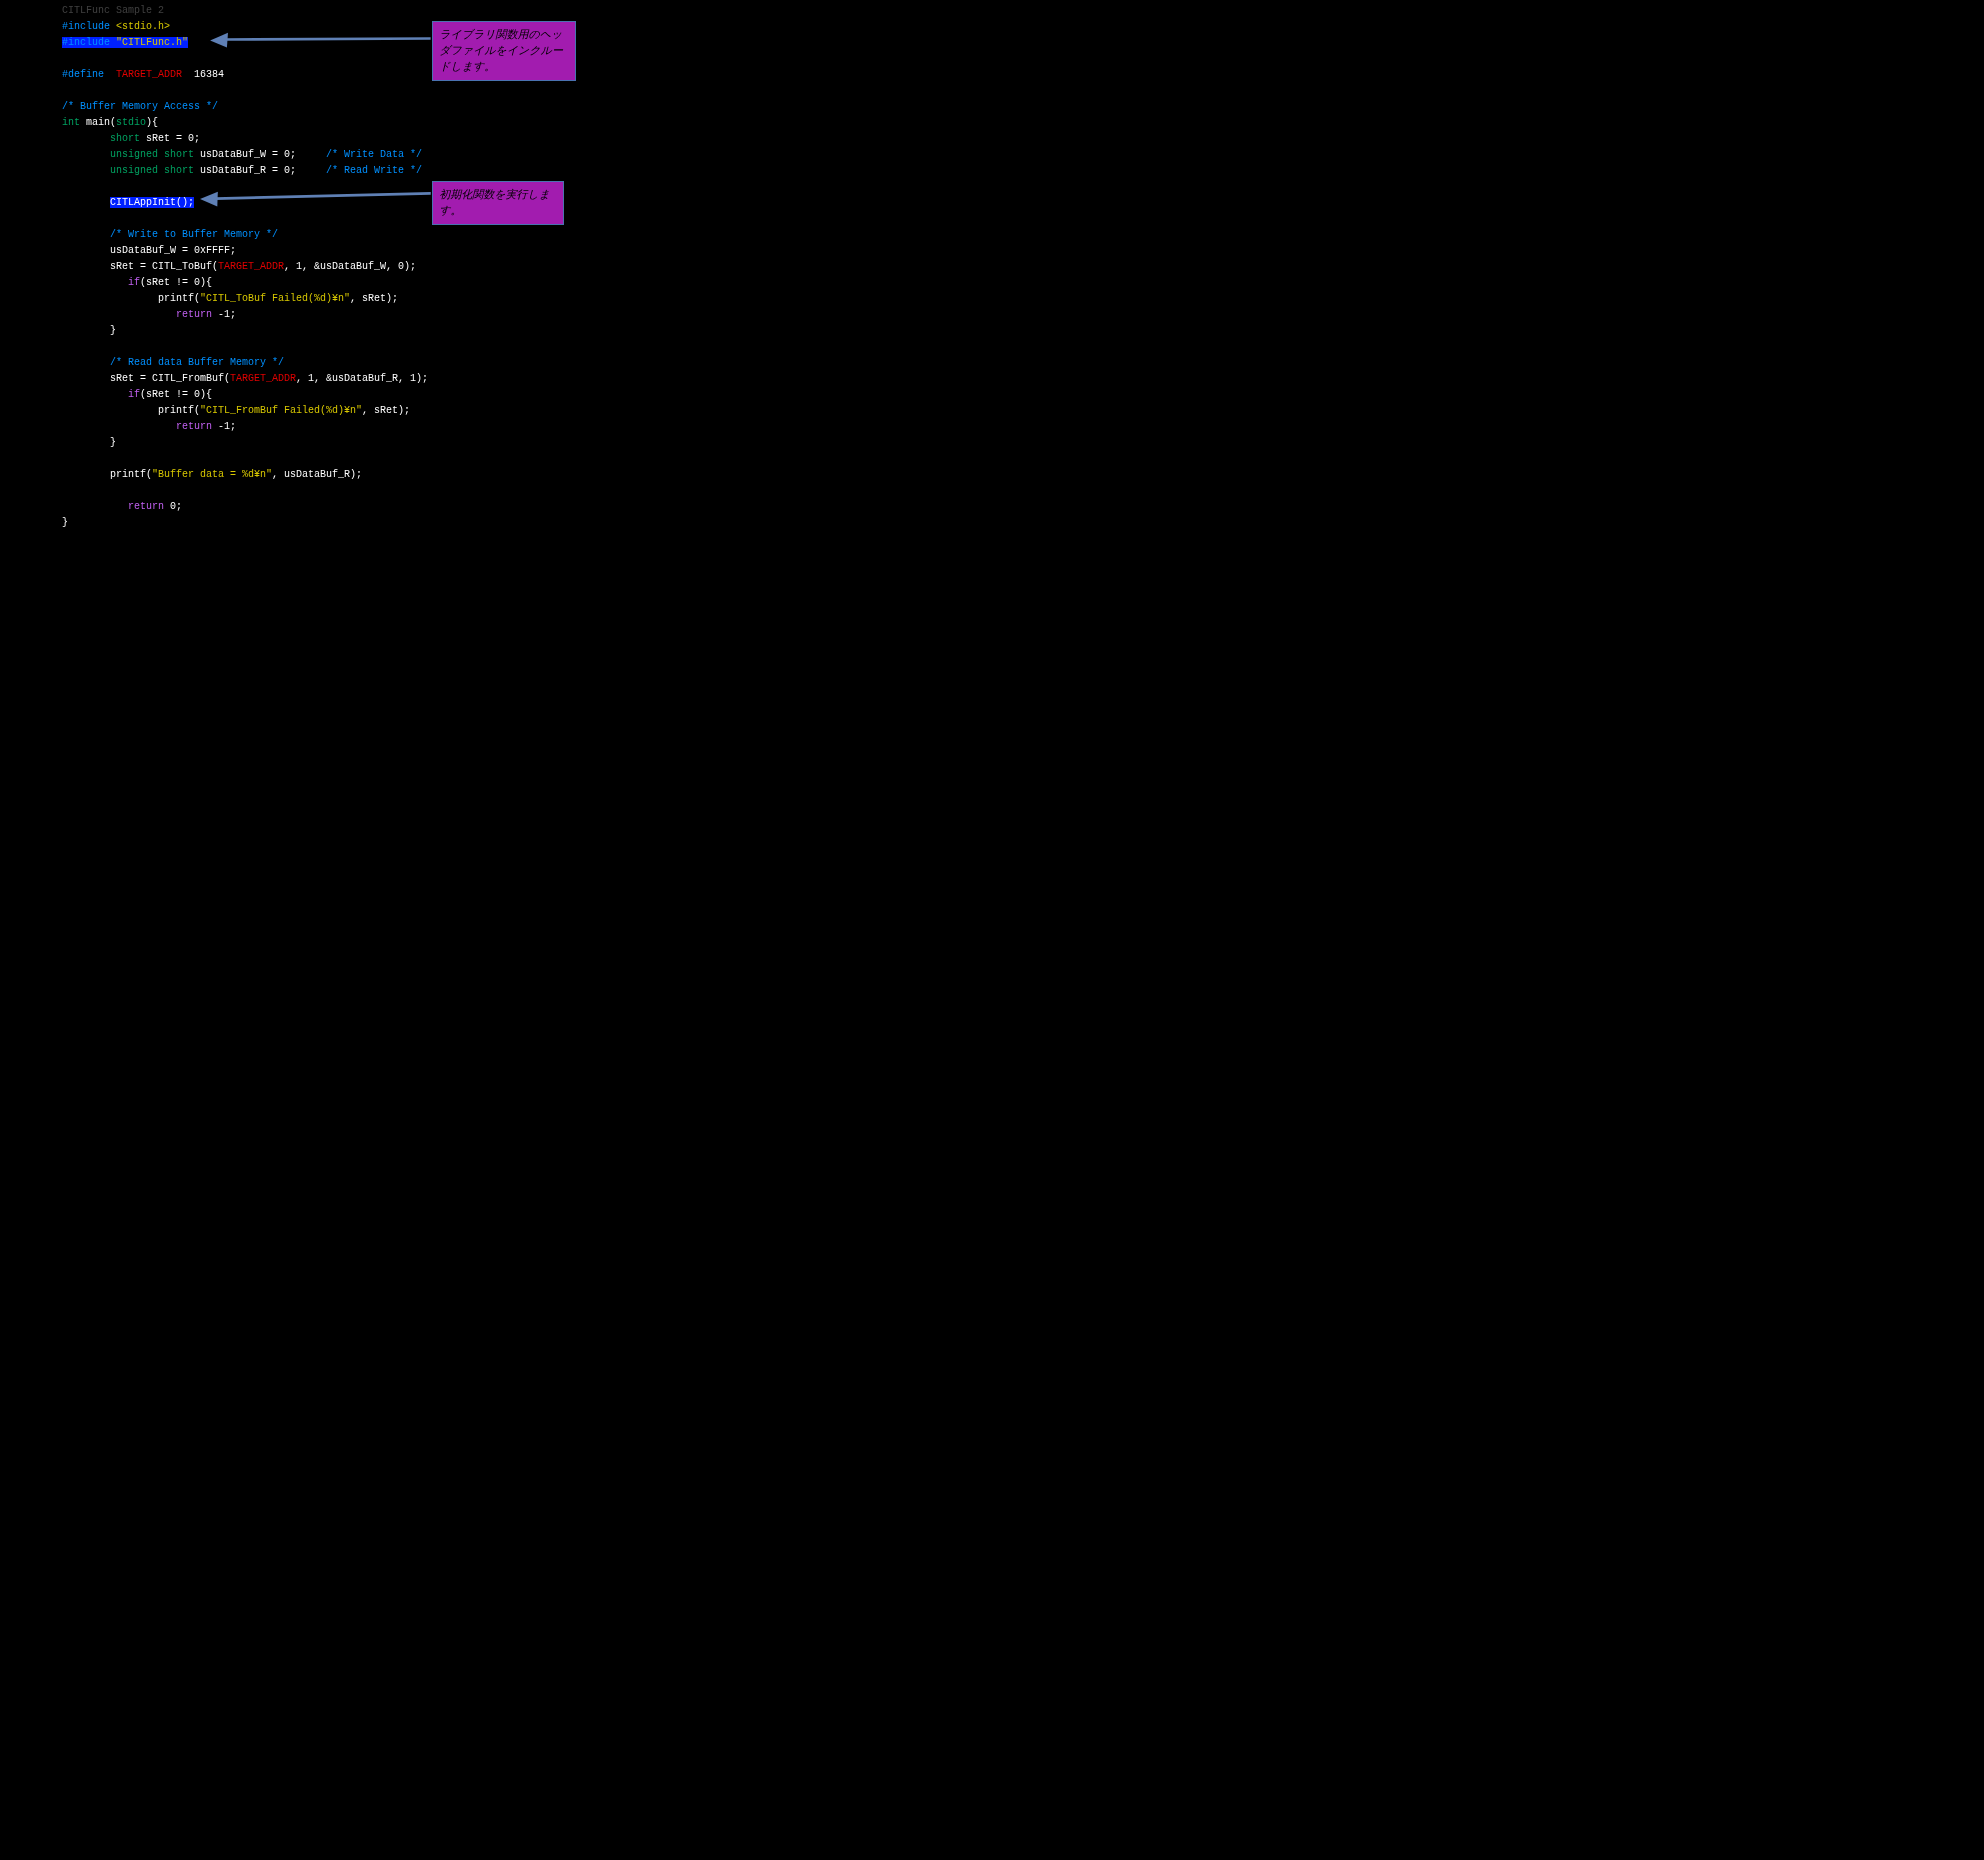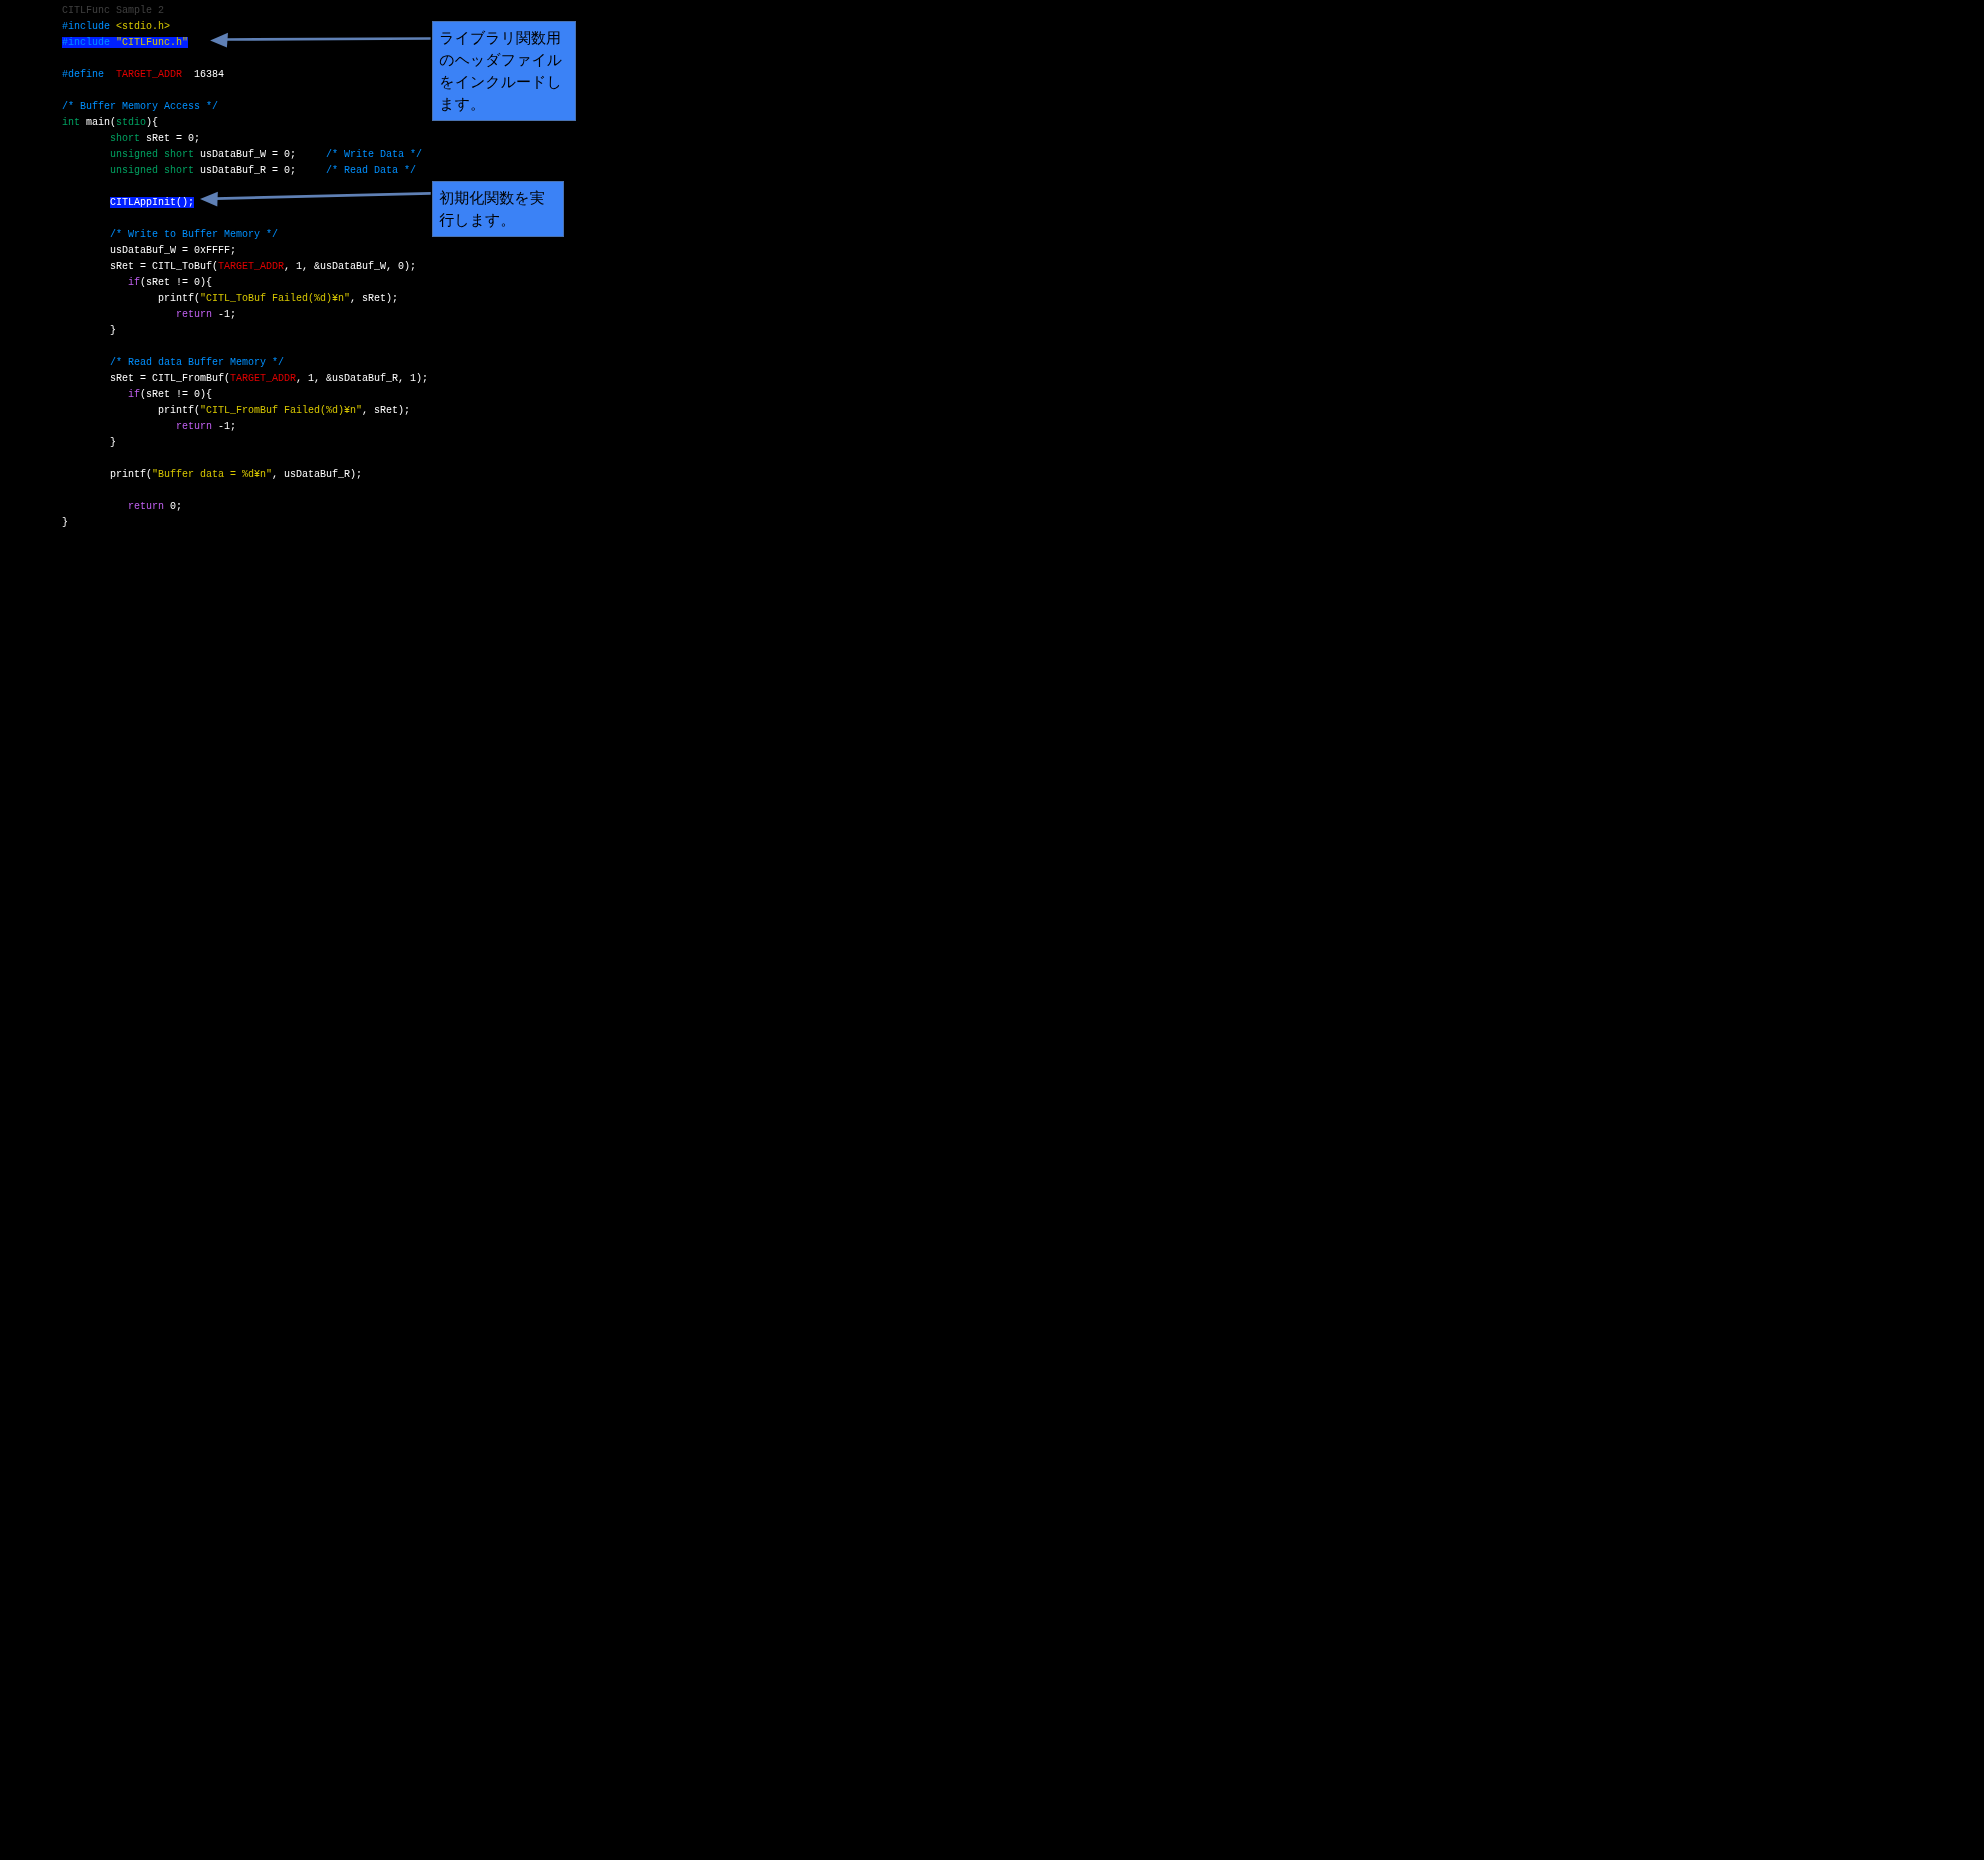--- a/index.html
+++ b/index.html
@@ -32,28 +32,29 @@
   .c-red     { color: #e00000; }
   .c-kw      { color: #00a060; text-align: right; }
   .c-purple  { color: #c060f0; margin-left: 18px; }
   .c-white   { color: #ffffff; }
   .hl {
     background: #0020ff;
     color: #ffffff;
   }
   .callout {
     position: absolute;
-    background: #3b82f6;
+    background: #a21caf;
     border: 1.1px solid #4a72b0;
     color: #000;
     font-family: "MS PGothic","Hiragino Kaku Gothic ProN","Yu Gothic",sans-serif;
-    font-size: 15px;
+    font-size: 11px;
     line-height: 1.45;
     padding: 5.3px 6.3px;
     box-sizing: border-box;
+    font-style: italic;
   }
   svg.arrow {
     position: absolute;
     overflow: visible;
     pointer-events: none;
   }
   svg.arrow line { stroke: #5f80b5; stroke-width: 5; }
   svg.arrow polygon { fill: #5f80b5; }
 </style>
 </head>
@@ -64,21 +65,21 @@
   <div class="code"><span class="c-dim">CITLFunc Sample 2</span>
 <span class="c-macro">#include </span><span class="c-yellow">&lt;stdio.h&gt;</span>
 <span class="hl"><span class="c-macro">#include </span><span class="c-yellow">"CITLFunc.h"</span></span>
 
 <span class="c-macro">#define  </span><span class="c-red">TARGET_ADDR</span><span class="c-white">  16384</span>
 
 <span class="c-comment">/* Buffer Memory Access */</span>
 <span class="c-kw">int</span><span class="c-white"> main(</span><span class="c-kw">stdio</span><span class="c-white">){</span>
         <span class="c-kw">short</span><span class="c-white"> sRet = 0;</span>
         <span class="c-kw">unsigned</span><span> </span><span class="c-kw">short</span><span class="c-white"> usDataBuf_W = 0;     </span><span class="c-comment">/* Write Data */</span>
-        <span class="c-kw">unsigned</span><span> </span><span class="c-kw">short</span><span class="c-white"> usDataBuf_R = 0;     </span><span class="c-comment">/* Read Data */</span>
+        <span class="c-kw">unsigned</span><span> </span><span class="c-kw">short</span><span class="c-white"> usDataBuf_R = 0;     </span><span class="c-comment">/* Read Write */</span>
 
         <span class="hl">CITLAppInit();</span>
 
         <span class="c-comment">/* Write to Buffer Memory */</span>
         <span class="c-white">usDataBuf_W = 0xFFFF;</span>
         <span class="c-white">sRet = CITL_ToBuf(</span><span class="c-red">TARGET_ADDR</span><span class="c-white">, 1, &amp;usDataBuf_W, 0);</span>
         <span class="c-purple">if</span><span class="c-white">(sRet != 0){</span>
                 <span class="c-white">printf(</span><span class="c-yellow">"CITL_ToBuf Failed(%d)¥n"</span><span class="c-white">, sRet);</span>
                 <span class="c-purple">return</span><span class="c-white"> -1;</span>
         <span class="c-white">}</span>

